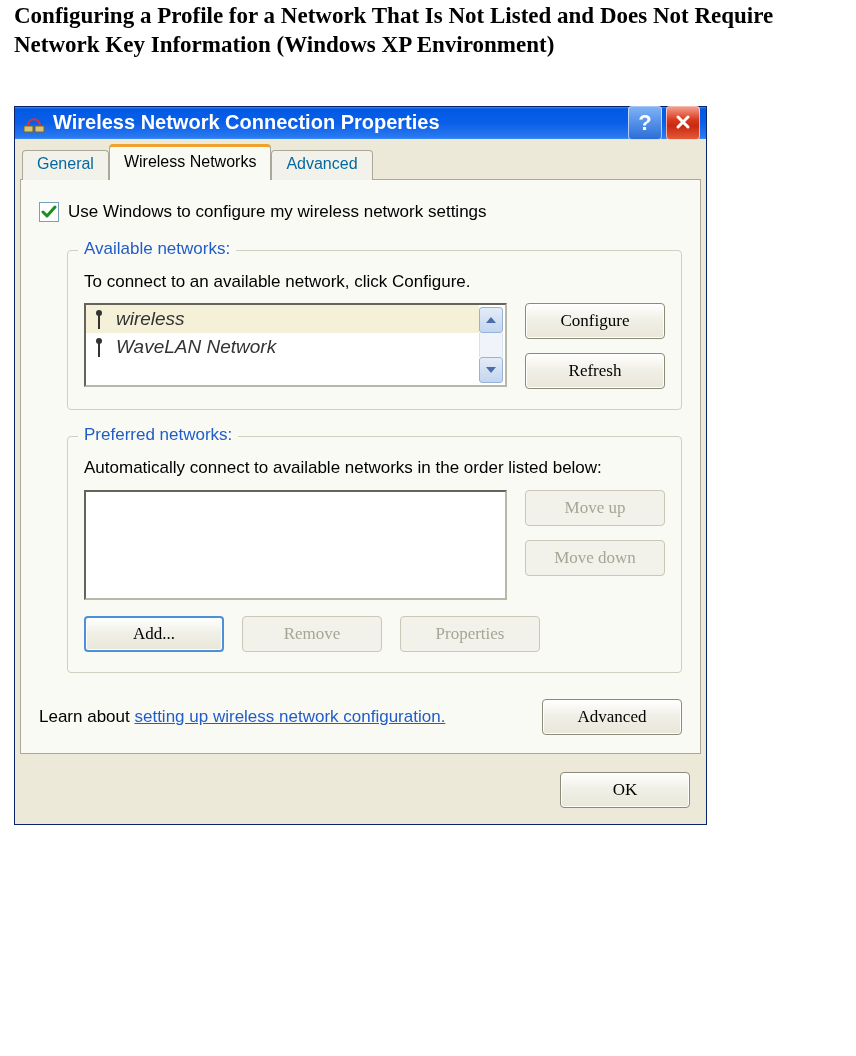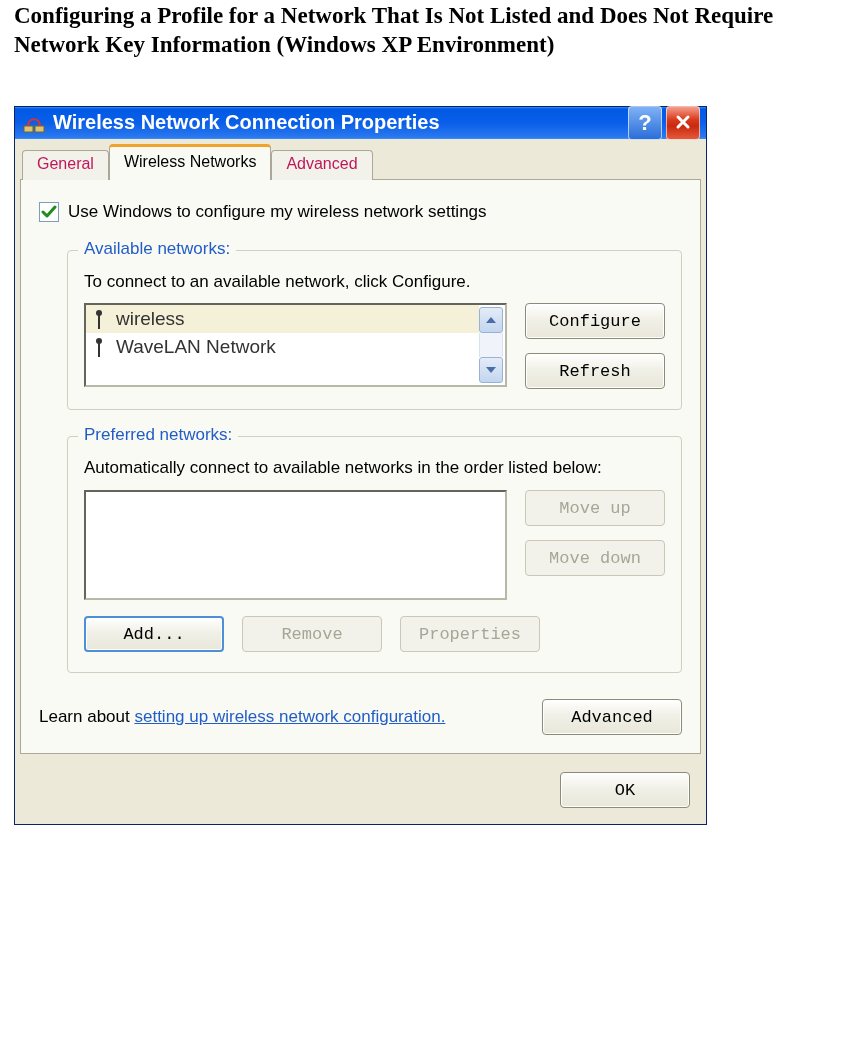--- a/index.html
+++ b/index.html
@@ -82,21 +82,21 @@
     border-radius: 4px 4px 0 0;
     padding: 5px 14px 5px 14px;
     font-size: 16px;
     color: #000;
     margin-right: 0px;
     position: relative;
     top: 1px;
   }
   .tab.inactive {
     background: #f3f2ea;
-    color: #be185d;
+    color: #0369a1;
     top: 1px;
     height: 30px;
     padding-top: 4px;
   }
   .tab.active {
     background: #fafaf5;
     height: 36px;
     padding-top: 6px;
     z-index: 2;
     border-top: 3px solid #f0a22e;
@@ -164,20 +164,21 @@
     left: 0; top: 0; right: 26px; bottom: 0;
     overflow: hidden;
   }
   .list-item {
     display: flex;
     align-items: center;
     gap: 10px;
     padding: 3px 6px;
     font-size: 19px;
     color: #333;
+    font-style: italic;
   }
   .list-item.selected {
     background: #f5f0d8;
   }
   .net-icon { width: 14px; display:flex; justify-content:center; }
   .scrollbar {
     position: absolute;
     right: 2px; top: 2px; bottom: 2px;
     width: 24px;
     display: flex; flex-direction: column;
@@ -201,21 +202,21 @@
   .btn-col {
     display: flex; flex-direction: column; gap: 14px;
     width: 140px;
   }
   .xp-btn {
     height: 36px;
     background: linear-gradient(to bottom, #ffffff, #f1f0e7 45%, #e9e7d9);
     border: 1px solid #8b8b7a;
     border-radius: 4px;
     font-size: 17px;
-    font-family: Liberation Mono, monospace;
+    font-family: Liberation Serif, serif;
     color: #000;
     display: flex; align-items: center; justify-content: center;
     padding: 0 4px;
     box-shadow: inset 0 0 0 1px #fff;
   }
   .xp-btn.disabled {
     color: #a7a596;
     border-color: #c9c7b8;
     background: #f3f2ea;
     box-shadow: none;

